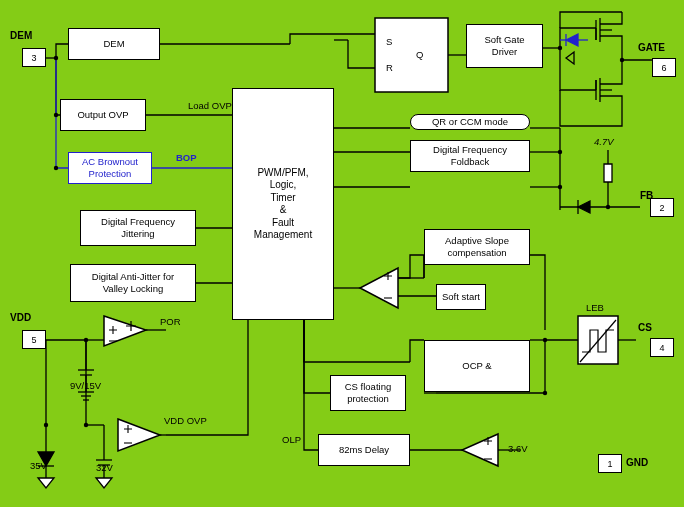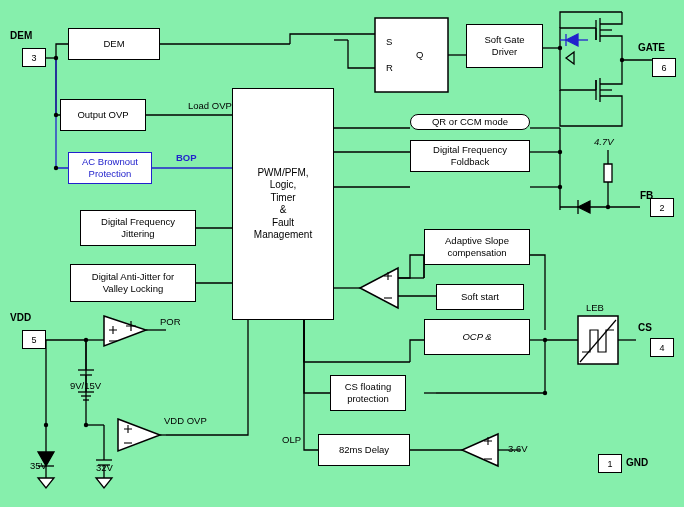--- a/index.html
+++ b/index.html
@@ -7,21 +7,21 @@
     padding: 0;
     background: #ffffff;
   }
   body {
     font-family: "Liberation Sans", sans-serif;
   }
   #canvas {
     position: relative;
     width: 684px;
     height: 507px;
-    background: #86efac;
+    background: #84cc16;
     overflow: hidden;
   }
   .box {
     position: absolute;
     box-sizing: border-box;
     border: 1.5px solid #000000;
     background: #ffffff;
     display: flex;
     align-items: center;
     justify-content: center;
@@ -291,23 +291,23 @@
 
   <div class="box" style="left:410px; top:114px; width:120px; height:16px;border-radius:11px;">QR or CCM mode</div>
 
   <div class="box" style="left:410px; top:140px; width:120px; height:32px;">Digital Frequency
 Foldback</div>
 
 
   <div class="box" style="left:424px; top:229px; width:106px; height:36px;">Adaptive Slope
 compensation</div>
 
-  <div class="box" style="left:436px; top:284px; width:88px; height:26px;">Soft start</div>
-
-  <div class="box" style="left:424px; top:319px; width:106px; height:36px;font-style:italic;">OCP &amp;</div>
+  <div class="box" style="left:436px; top:284px; width:50px; height:26px;">Soft start</div>
+
+  <div class="box" style="left:424px; top:340px; width:106px; height:52px;">OCP &amp;</div>
 
   <div class="box" style="left:330px; top:375px; width:76px; height:36px;">CS floating
 protection</div>
 
   <div class="box" style="left:318px; top:434px; width:92px; height:32px;">82ms Delay</div>
 
   <div class="lbl bold" style="left:10px; top:30px;">DEM</div>
   <div class="pin" style="left:22px; top:48px; width:24px; height:19px;">3</div>
 
   <div class="lbl bold" style="left:10px; top:312px;">VDD</div>

